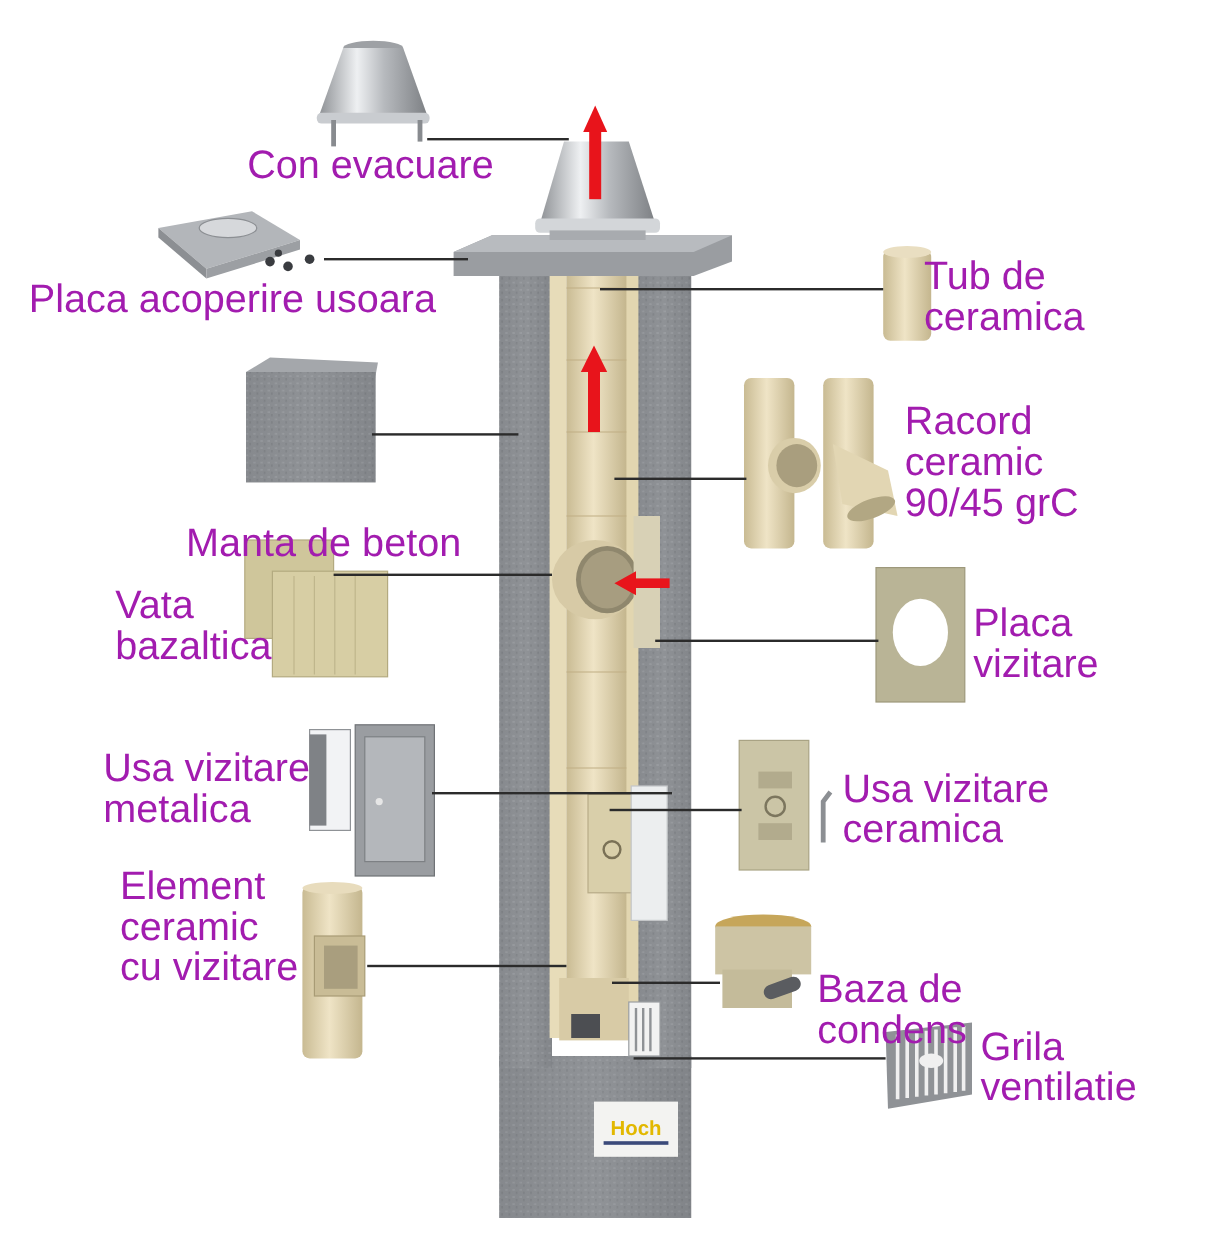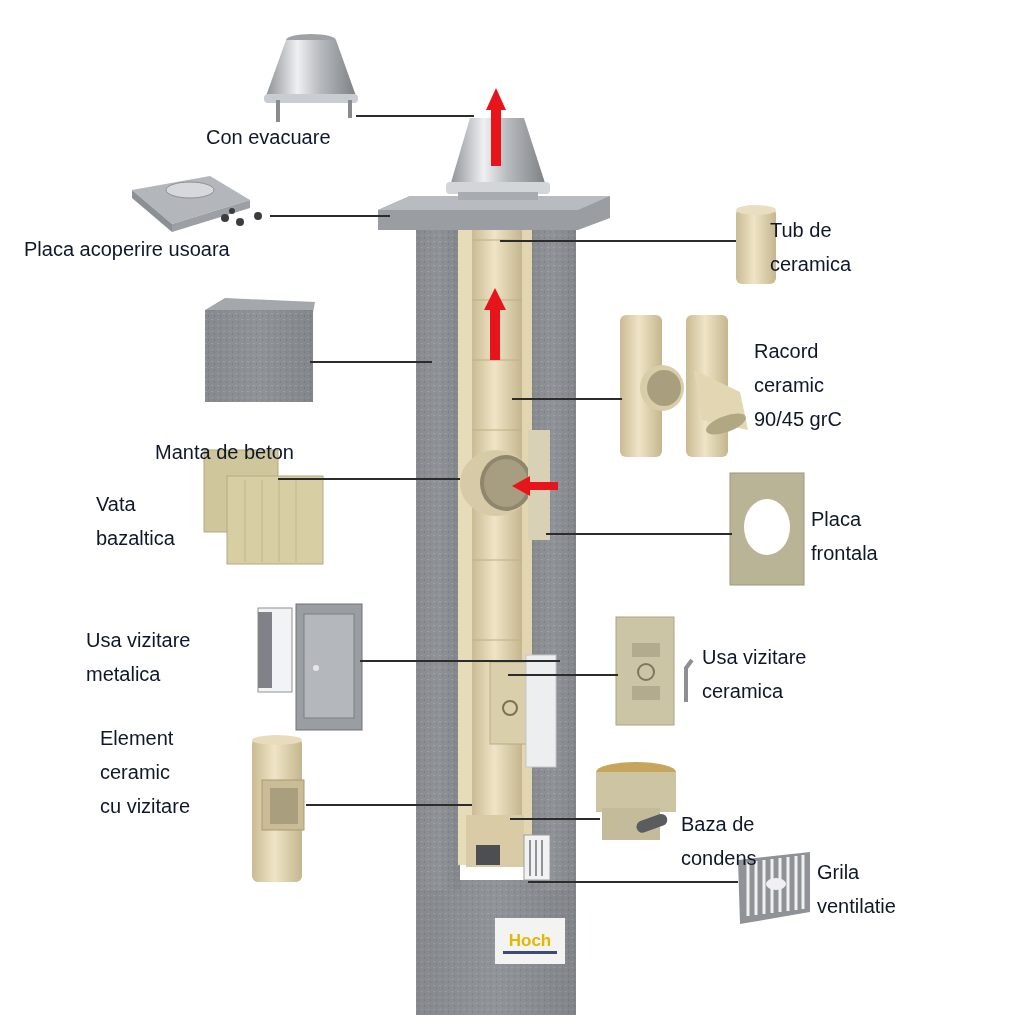--- a/index.html
+++ b/index.html
@@ -1,18 +1,18 @@
 <!DOCTYPE html>
 <html><head>
 <meta charset="utf-8">
 <style>
   html, body { margin:0; padding:0; background:#ffffff; }
   body { width:1023px; height:1029px; position:relative; overflow:hidden;
          font-family:"Liberation Sans", sans-serif; color:#1a1a1a; }
-  .label { position:absolute; font-size:20px; line-height:34px; color:#0f172a; white-space:pre; }
+  .label { position:absolute; font-size:33px; line-height:34px; color:#a21caf; white-space:pre; }
   .label.right { text-align:left; }
   .leader { position:absolute; height:2px; background:#2b2b2b; }
   svg.scene { position:absolute; left:0; top:0; }
 </style>
 </head>
 <body>
 
 <svg class="scene" width="1023" height="1029" viewBox="0 0 1023 1029" xmlns="http://www.w3.org/2000/svg">
   <defs>
     <linearGradient id="steel" x1="0" x2="1">
@@ -236,19 +236,19 @@
 metalica</div>
 <div class="label right" style="left:100px;top:721px;width:142px;">Element
 ceramic
 cu vizitare</div>
 <div class="label" style="left:770px;top:213px;">Tub de
 ceramica</div>
 <div class="label" style="left:754px;top:334px;">Racord
 ceramic
 90/45 grC</div>
 <div class="label" style="left:811px;top:502px;">Placa
-frontala</div>
+vizitare</div>
 <div class="label" style="left:702px;top:640px;">Usa vizitare
 ceramica</div>
 <div class="label" style="left:681px;top:777px;margin-top:30px;">Baza de
 condens</div>
 <div class="label" style="left:817px;top:855px;">Grila
 ventilatie</div>
 
 </body></html>

